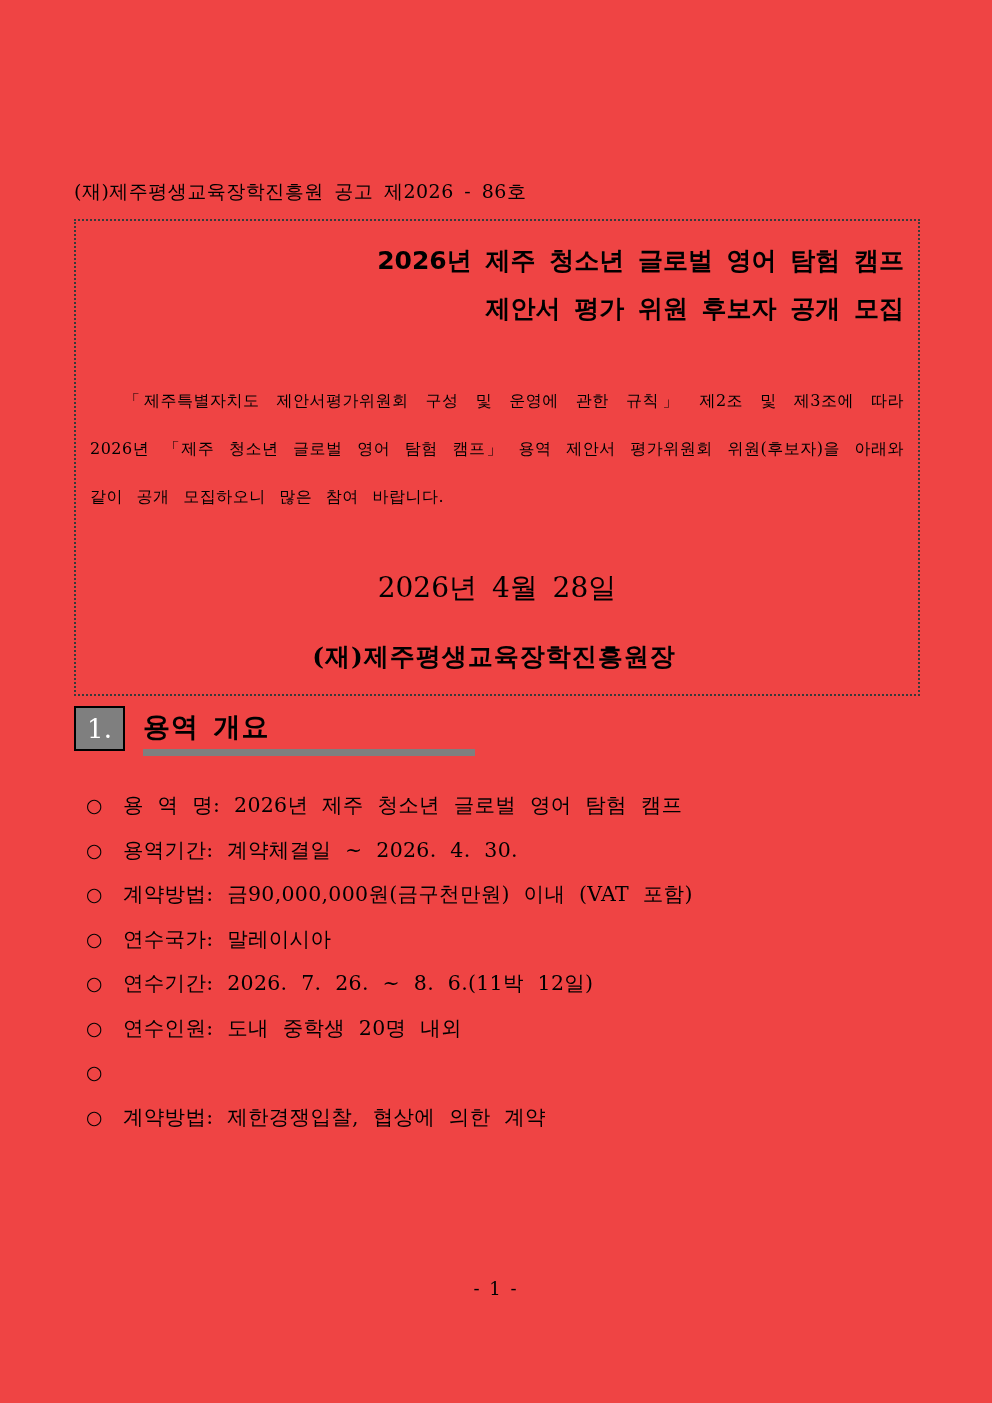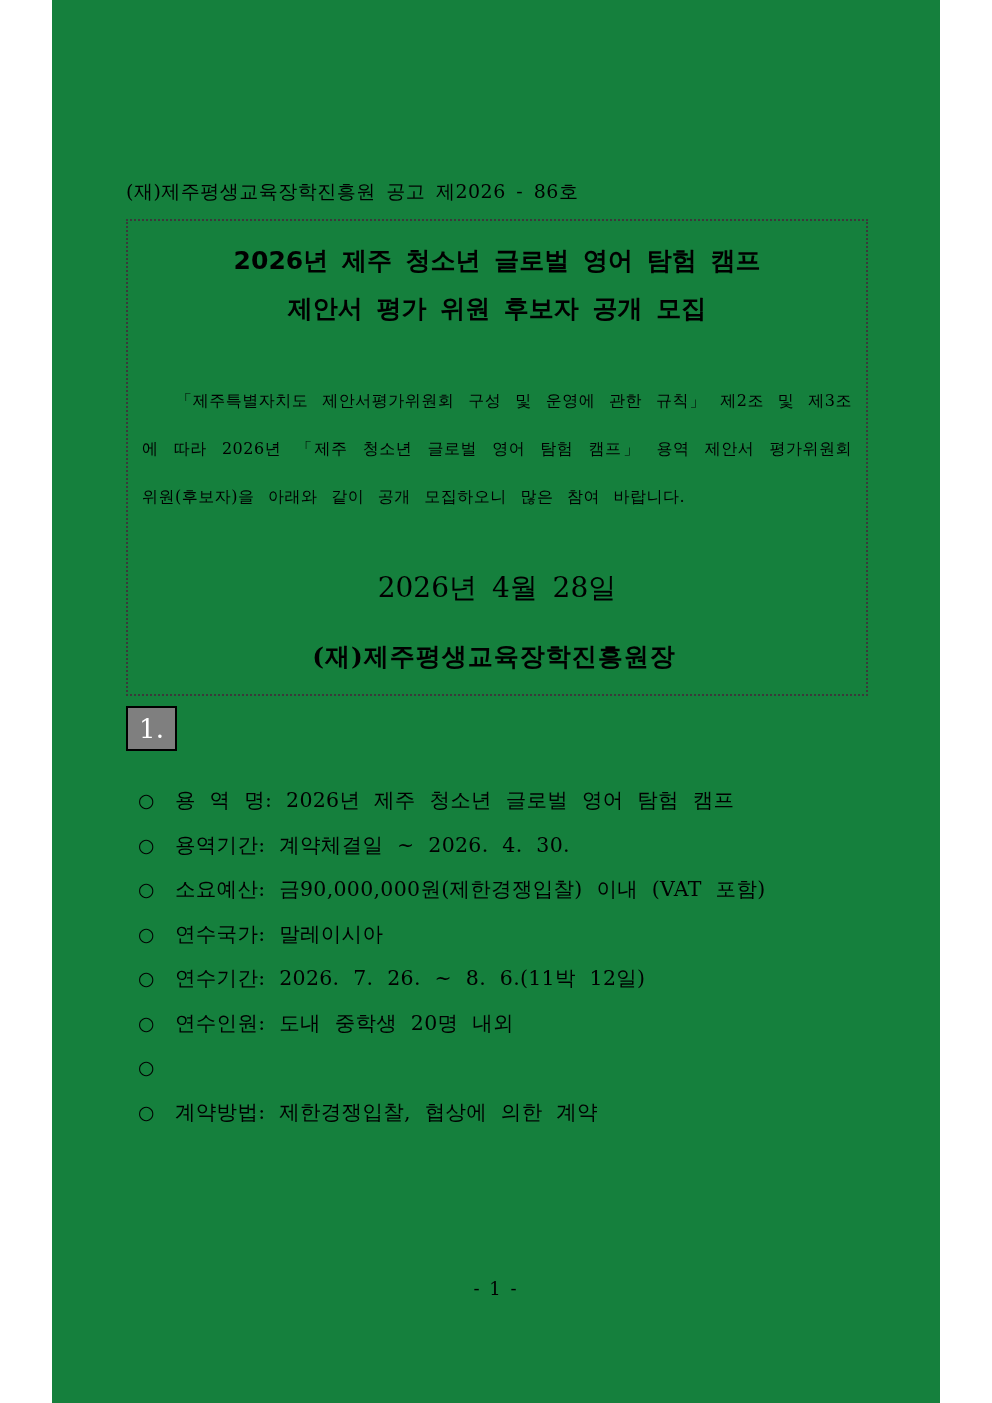--- a/index.html
+++ b/index.html
@@ -1,22 +1,22 @@
 <!DOCTYPE html>
 <html><head>
 <meta charset="utf-8">
 <style>
   * { margin: 0; padding: 0; box-sizing: border-box; }
   html, body { background: #ffffff; }
   .page {
     position: relative;
-    width: 888px;
+    width: 992px;
     height: 1403px;
     margin: 0 auto;
-    background: #15803d;
+    background: #ef4444;
     color: #000;
     font-family: "DejaVu Serif", "Liberation Serif", serif;
     overflow: hidden;
   }
 
   
   .doc-number {
     padding-top: 180px;
     margin: 0 72px 0 74px;
     font-size: 19px;
@@ -25,21 +25,21 @@
     word-spacing: 4px;
   }
 
   
   .notice-box {
     margin: 16px 72px 0 74px;
     border: 2px dotted #3a3a3a;
     padding: 16px 14px 22px 14px;
   }
   .notice-title {
-    text-align: center;
+    text-align: right;
     font-family: "DejaVu Sans", "Liberation Sans", sans-serif;
     font-weight: bold;
     font-size: 25px;
     line-height: 48px;
     letter-spacing: 0px;
     word-spacing: 5px;
   }
   .notice-body {
     margin-top: 44px;
     font-size: 16px;
@@ -148,39 +148,43 @@
       <div>2026년 제주 청소년 글로벌 영어 탐험 캠프</div>
       <div>제안서 평가 위원 후보자 공개 모집</div>
     </div>
     <div class="notice-body">「제주특별자치도 제안서평가위원회 구성 및 운영에 관한 규칙」 제2조 및 제3조에 따라 2026년 「제주 청소년 글로벌 영어 탐험 캠프」 용역 제안서 평가위원회 위원(후보자)을 아래와 같이 공개 모집하오니 많은 참여 바랍니다.</div>
     <div class="notice-date">2026년 4월 28일</div>
     <div class="notice-signer">(재)제주평생교육장학진흥원장</div>
   </div>
 
   <div class="section-header">
     <div class="section-badge" style="background-color: rgb(127, 127, 127);">1.</div>
+    <div class="section-title-wrap">
+      <div class="section-title">용역 개요</div>
+      <div class="section-bar" style="background-color: rgb(127, 127, 127);"></div>
+    </div>
   </div>
 
   <ul class="overview">
     <li>
       <span class="bullet">○</span>
       <div class="item-text">
         <div class="item-line">용 역 명: 2026년 제주 청소년 글로벌 영어 탐험 캠프</div>
       </div>
     </li>
     <li>
       <span class="bullet">○</span>
       <div class="item-text">
         <div class="item-line">용역기간: 계약체결일 ~ 2026. 4. 30.</div>
       </div>
     </li>
     <li>
       <span class="bullet">○</span>
       <div class="item-text">
-        <div class="item-line">소요예산: 금90,000,000원(제한경쟁입찰) 이내 (VAT 포함)</div>
+        <div class="item-line">계약방법: 금90,000,000원(금구천만원) 이내 (VAT 포함)</div>
       </div>
     </li>
     <li>
       <span class="bullet">○</span>
       <div class="item-text">
         <div class="item-line">연수국가: 말레이시아</div>
       </div>
     </li>
     <li>
       <span class="bullet">○</span>

